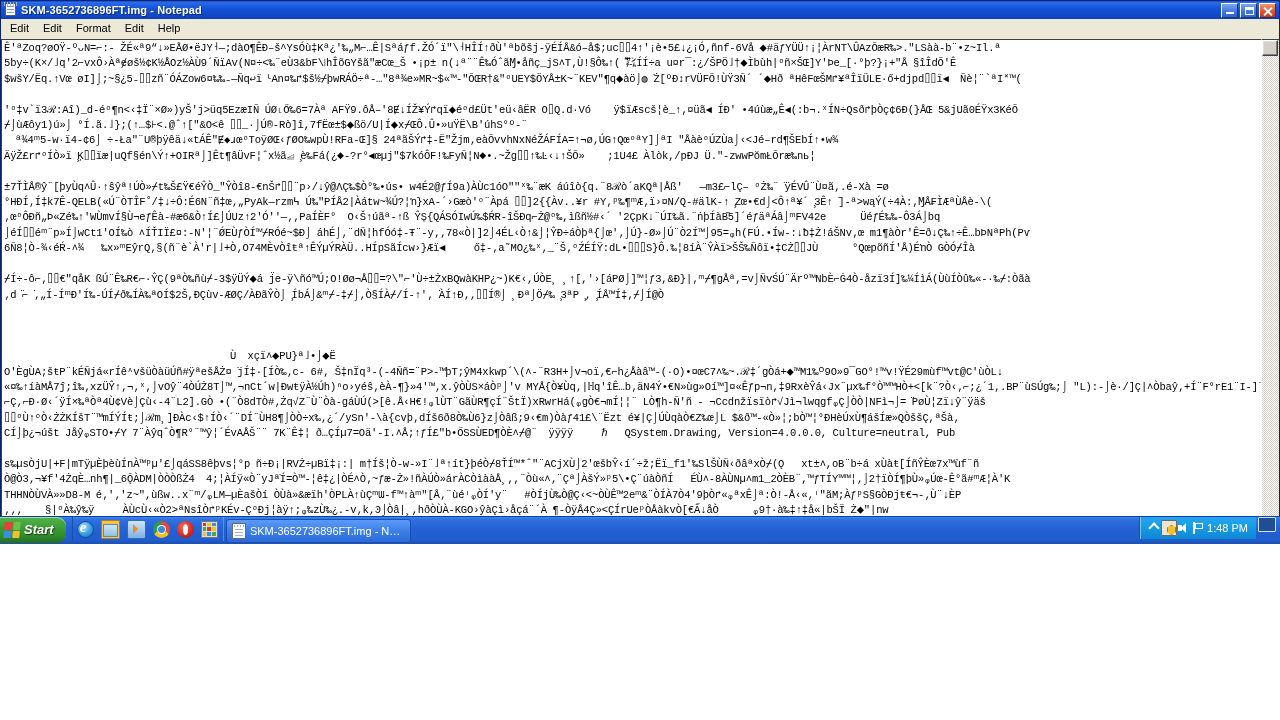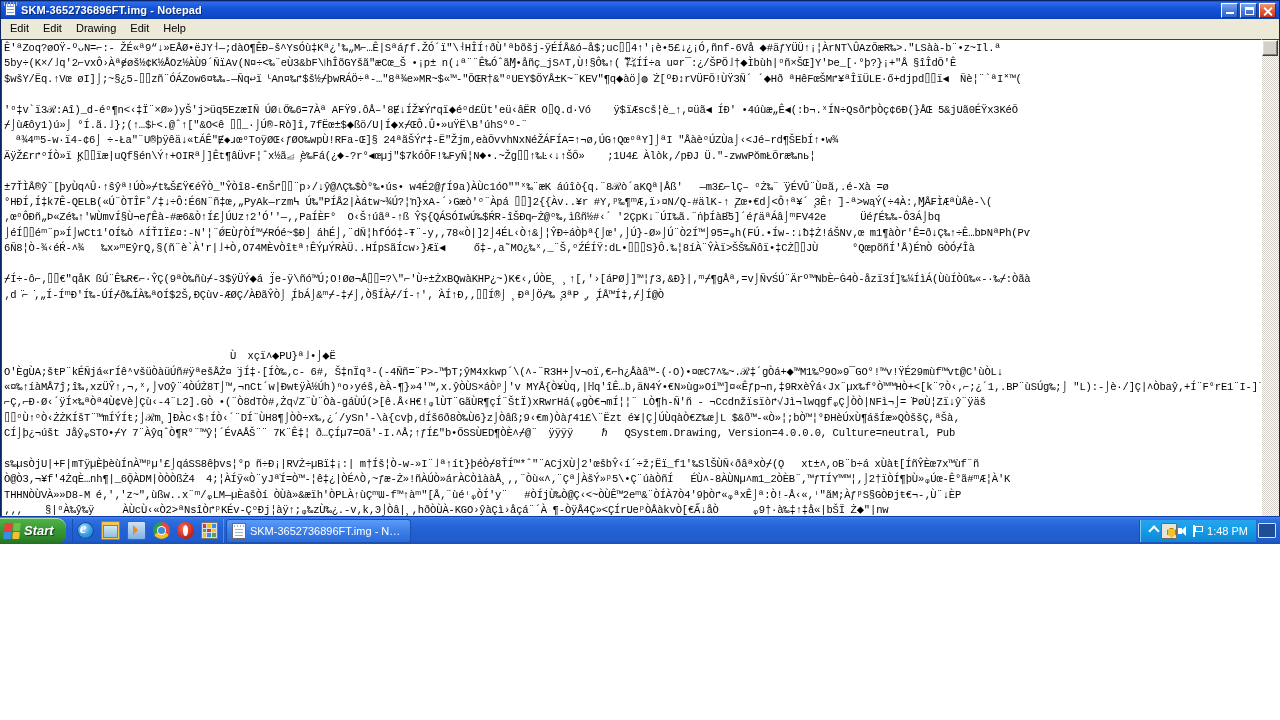--- a/index.html
+++ b/index.html
@@ -235,21 +235,20 @@
   .vtrack { flex: 1 1 auto; }
 
   
   #taskbar {
     position: absolute;
     left: 0; bottom: 0;
     width: 1280px;
     height: 28px;
     background: linear-gradient(180deg,#3f87f5 0%, #2f72e0 8%, #2361d4 45%, #205dcd 85%, #1b4fb5 100%);
     display: flex;
-    align-items: center;
     border-top: 1px solid #0b3ea8;
     box-sizing: border-box;
   }
   .start-button {
     height: 26px;
     margin: 0 6px 0 0;
     padding: 0 12px 0 4px;
     display: flex;
     align-items: center;
     gap: 4px;
@@ -411,21 +410,21 @@
         <div class="win-btn close btn-close">
             <i class="a"></i>
             <i class="b"></i>
           </div>
       </div>
     </div>
 
     <div class="menubar">
       <div class="menu-item">Edit</div>
       <div class="menu-item">Edit</div>
-      <div class="menu-item">Drawing</div>
+      <div class="menu-item">Format</div>
       <div class="menu-item">Edit</div>
       <div class="menu-item">Help</div>
     </div>
 
     <div class="editor-wrap">
       <div class="editor-row">
 
         <div class="text-area">
           <pre class="binary-text">Ê'ªZoq?øOŸ-ºᴗN=⌐:- ŽÉ«ª9“↓»EÅØ•ëJY˧—;dàO¶ÊÐ–š^YsÓù‡Kª¿'‰„M⌐…Ê|Sªáƒf.ŽÓ´ï"\˧HÎÍ↑ðÙ'ªbõšj-ÿÉÍÅ&amp;ó–å$;uc⌷⌷4↑'¡è•5£↓¿¡Ó‚ñnf-6Vå ⬥#äƒYÜÜ↑¡¦ÀrNT\ÛAzÕæR‰&gt;."LSàà-b¨•z~Il.ª
 5by÷(K×/˩q'2⌐vxÔ›Àªɇøš½¢K½ÅOz½ÀÙ9´ÑïAv(N¤÷&lt;‰¨eÙ3&amp;bF\⧘hÎõGYšã"æCœ_Š •¡p± n(↓ª¨¨Ê‰ÓˆãⱮ•åñç_jS˄T‚Ù!§Ô‰↑( ͌㌠ÍÍ÷a u¤r¯:¿/ŠPÖ˩†⬥Ìbùh|ᵒñ×ŠŒ]Y'Þe_[·°þ?}¡+"Å §îÎdÕ'Ê

